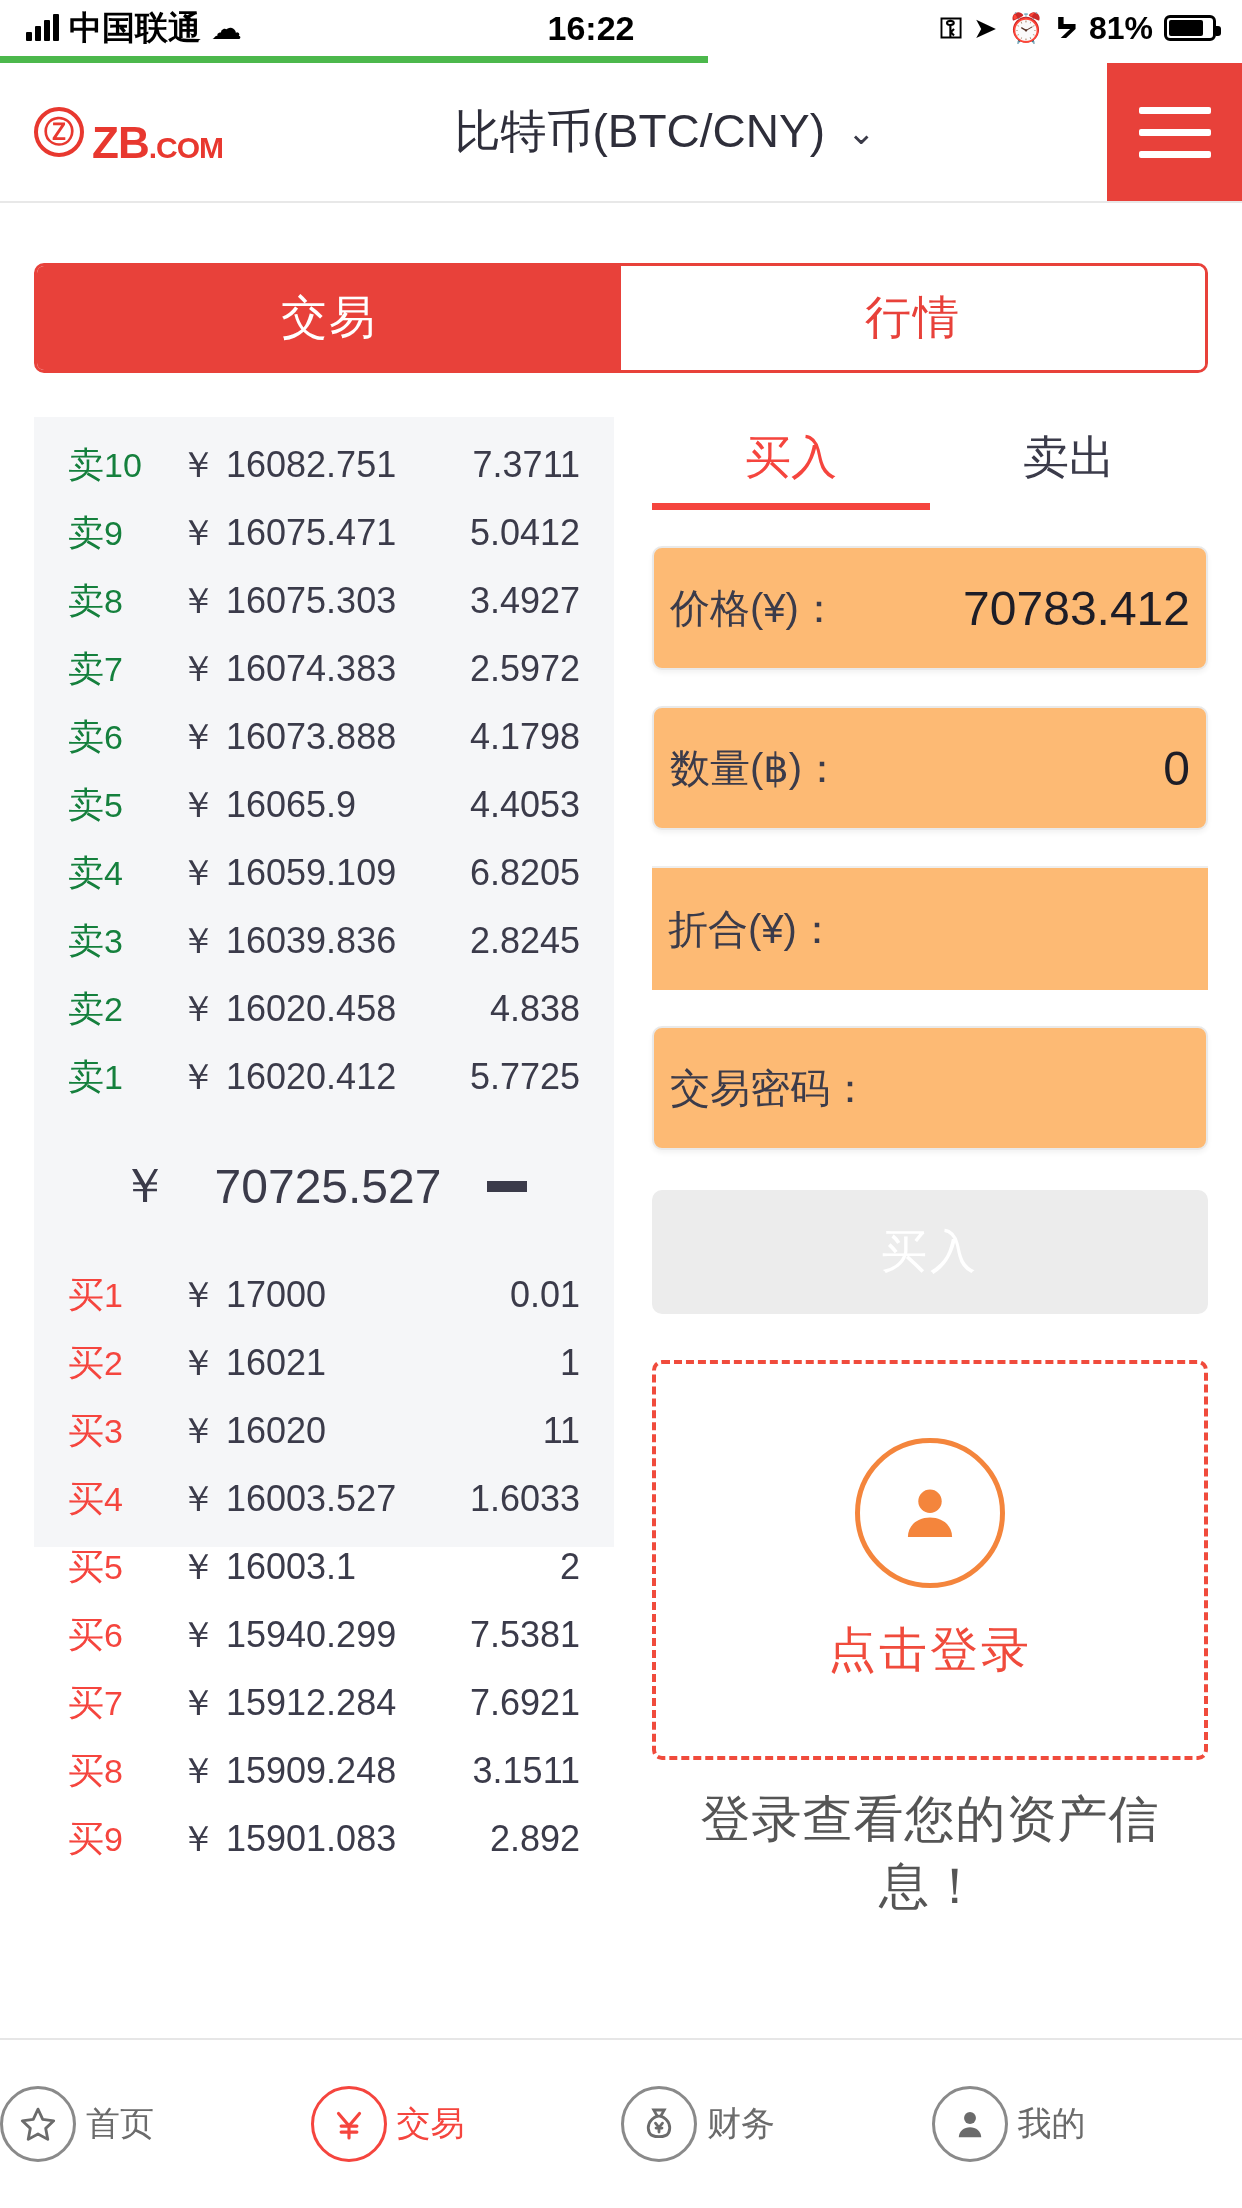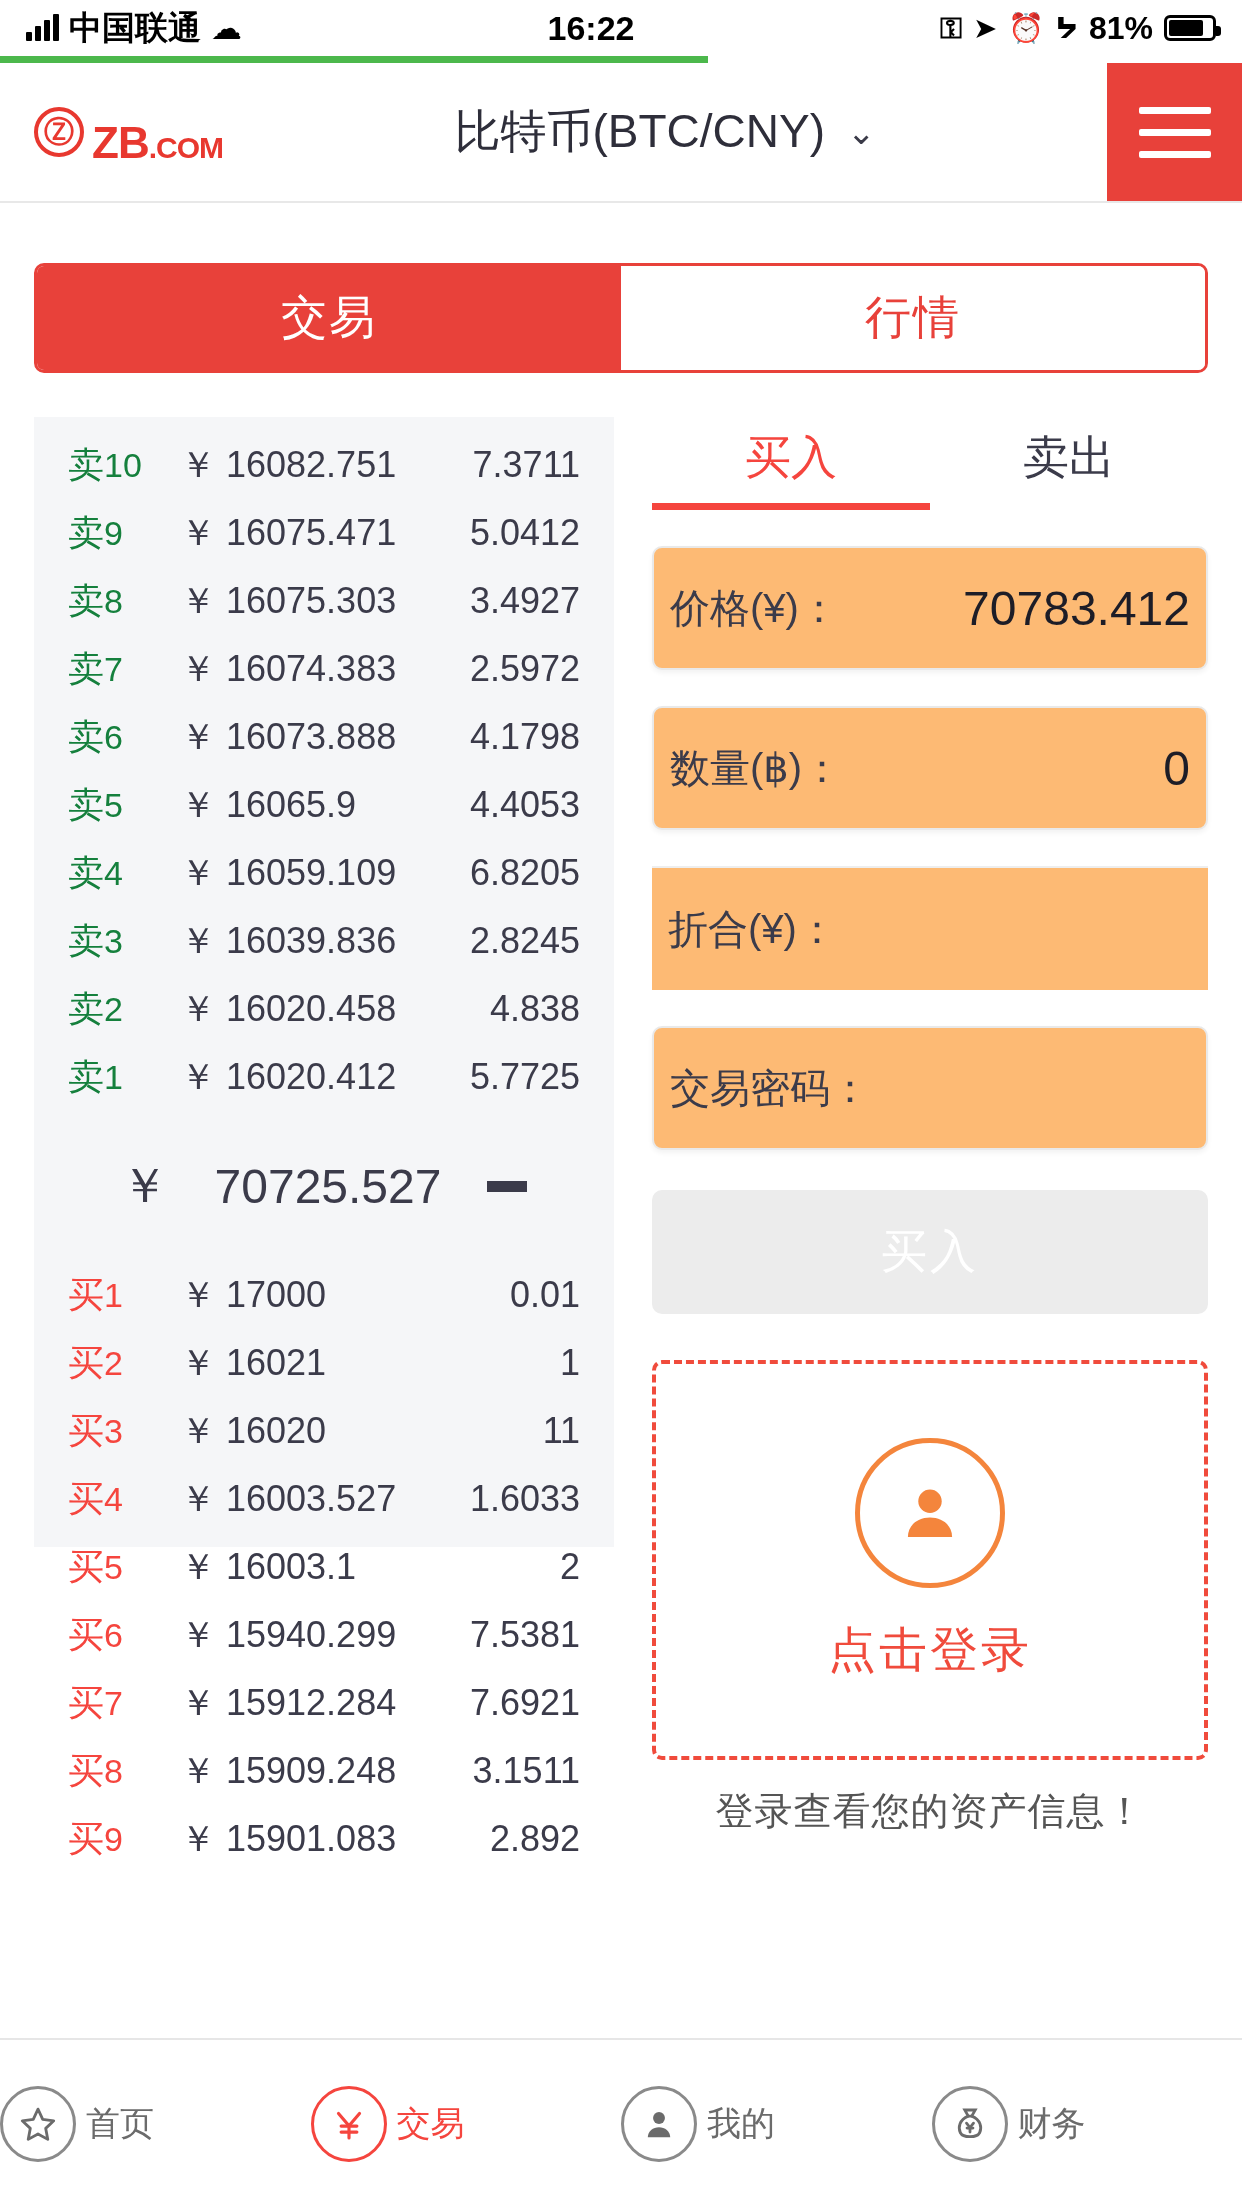--- a/index.html
+++ b/index.html
@@ -133,21 +133,21 @@
   .loginbox {
     margin-top:46px; height:400px; border:4px dashed #f04b3c; border-radius:10px;
     display:flex; flex-direction:column; align-items:center; justify-content:center;
     gap:30px;
   }
   .avatar-circle {
     width:150px; height:150px; border-radius:50%; border:5px solid #f4853c;
     display:flex; align-items:center; justify-content:center;
   }
   .login-text { font-size:48px; color:#f04b3c; letter-spacing:3px; }
-  .login-note { margin-top:26px; text-align:center; font-size:38px; color:#555; letter-spacing:1px; }
+  .login-note { margin-top:26px; text-align:center; font-size:50px; color:#555; letter-spacing:1px; }
 
   
   .bottomnav {
     position:absolute; left:0; right:0; bottom:0; height:170px;
     background:#fff; border-top:2px solid #e6e6e6;
     display:flex; align-items:center;
   }
   .navitem {
     flex:1; display:flex; align-items:center; gap:10px;
     color:#6b6b6b;
@@ -380,34 +380,34 @@
           <path d="M6 6 L12 13 L18 6"></path>
           <path d="M7.5 13.2 H16.5"></path>
           <path d="M7.5 16.6 H16.5"></path>
           <path d="M12 13 V20"></path>
         </svg>
       </div>
       <div class="navlabel">交易</div>
     </div>
     <div class="navitem">
       <div class="navicon">
-        <svg width="42" height="42" viewBox="0 0 24 24" fill="#6b6b6b" stroke="none">
-          <circle cx="12" cy="8.6" r="3.4"></circle>
-          <path d="M5.6 19.6c0-3.6 3-5.8 6.4-5.8s6.4 2.2 6.4 5.8z"></path>
-        </svg>
-      </div>
-      <div class="navlabel">我的</div>
-    </div>
-    <div class="navitem">
-      <div class="navicon">
         <svg width="42" height="42" viewBox="0 0 24 24" fill="none" stroke="#6b6b6b" stroke-width="1.6" stroke-linecap="round">
           <path d="M9 4 H15 L13 7.5 H11 Z"></path>
           <path d="M11 7.5 C6 9.5 5 14 6.5 17 C8 20 16 20 17.5 17 C19 14 18 9.5 13 7.5"></path>
           <path d="M10 11.5 L12 14 L14 11.5"></path>
           <path d="M10.3 14.3 H13.7"></path>
           <path d="M12 14 V16.6"></path>
         </svg>
       </div>
       <div class="navlabel">财务</div>
     </div>
+    <div class="navitem">
+      <div class="navicon">
+        <svg width="42" height="42" viewBox="0 0 24 24" fill="#6b6b6b" stroke="none">
+          <circle cx="12" cy="8.6" r="3.4"></circle>
+          <path d="M5.6 19.6c0-3.6 3-5.8 6.4-5.8s6.4 2.2 6.4 5.8z"></path>
+        </svg>
+      </div>
+      <div class="navlabel">我的</div>
+    </div>
   </div>
 
 </div>
 
 </body></html>

